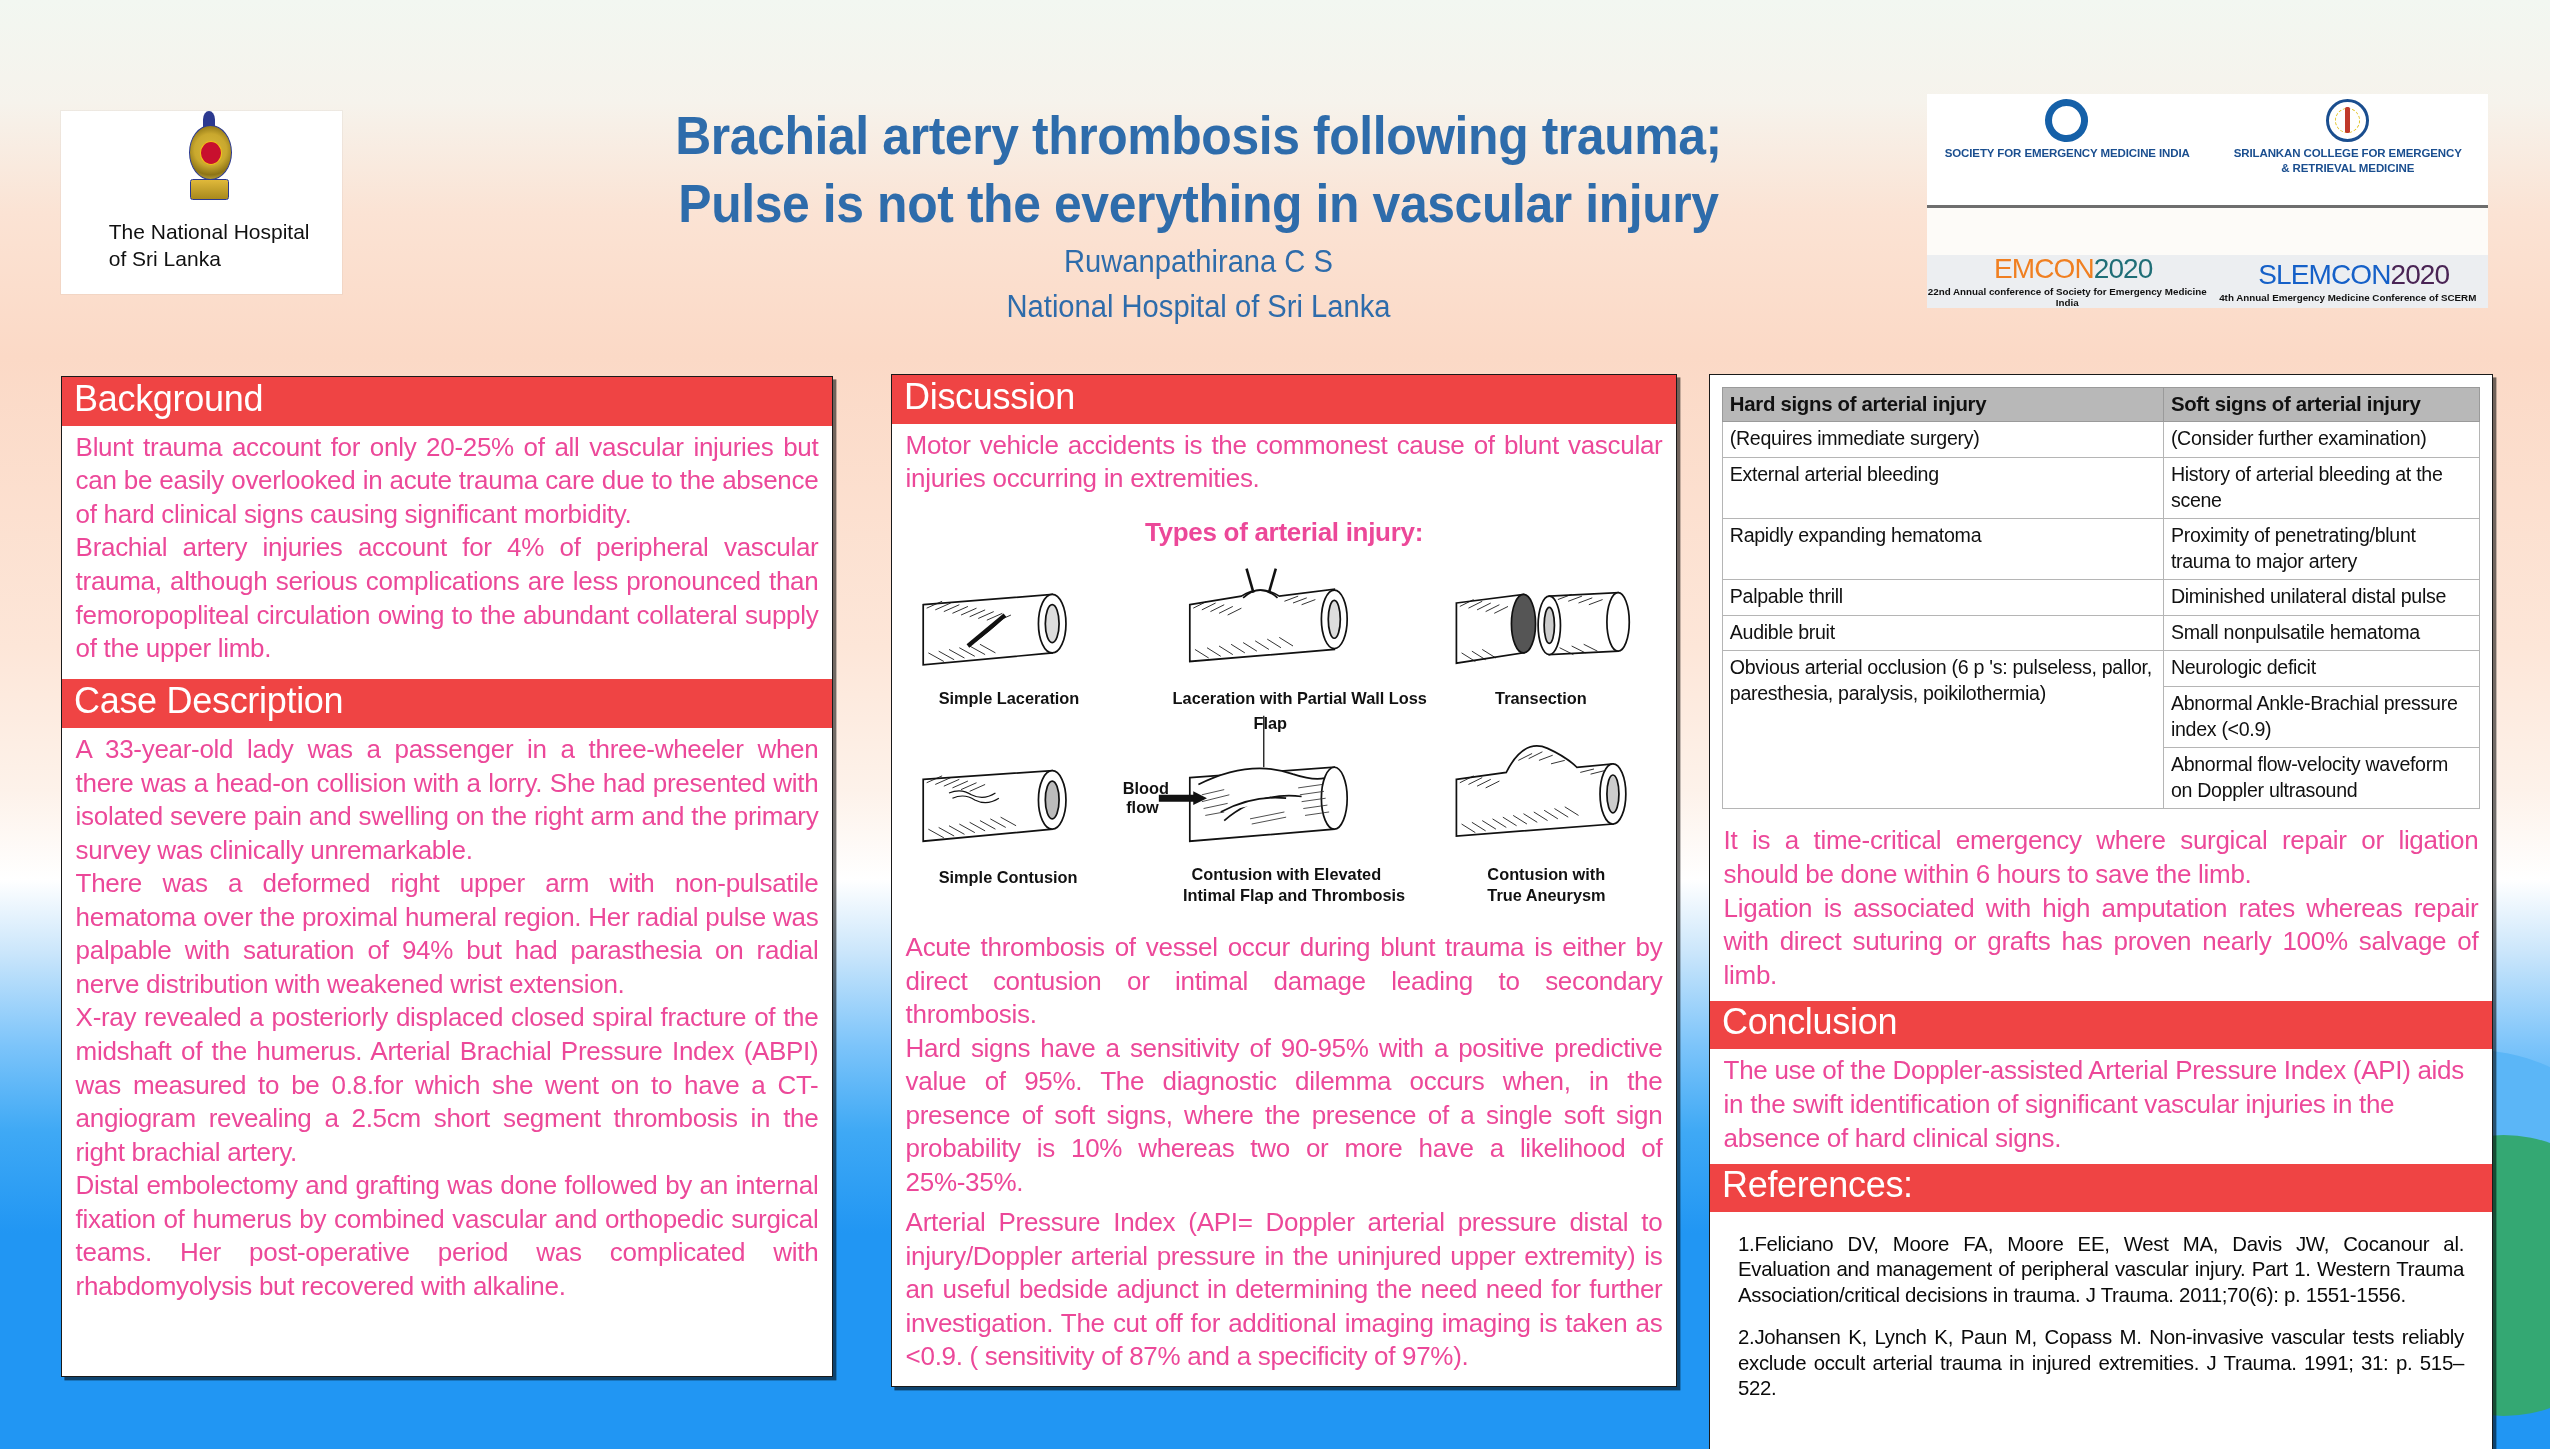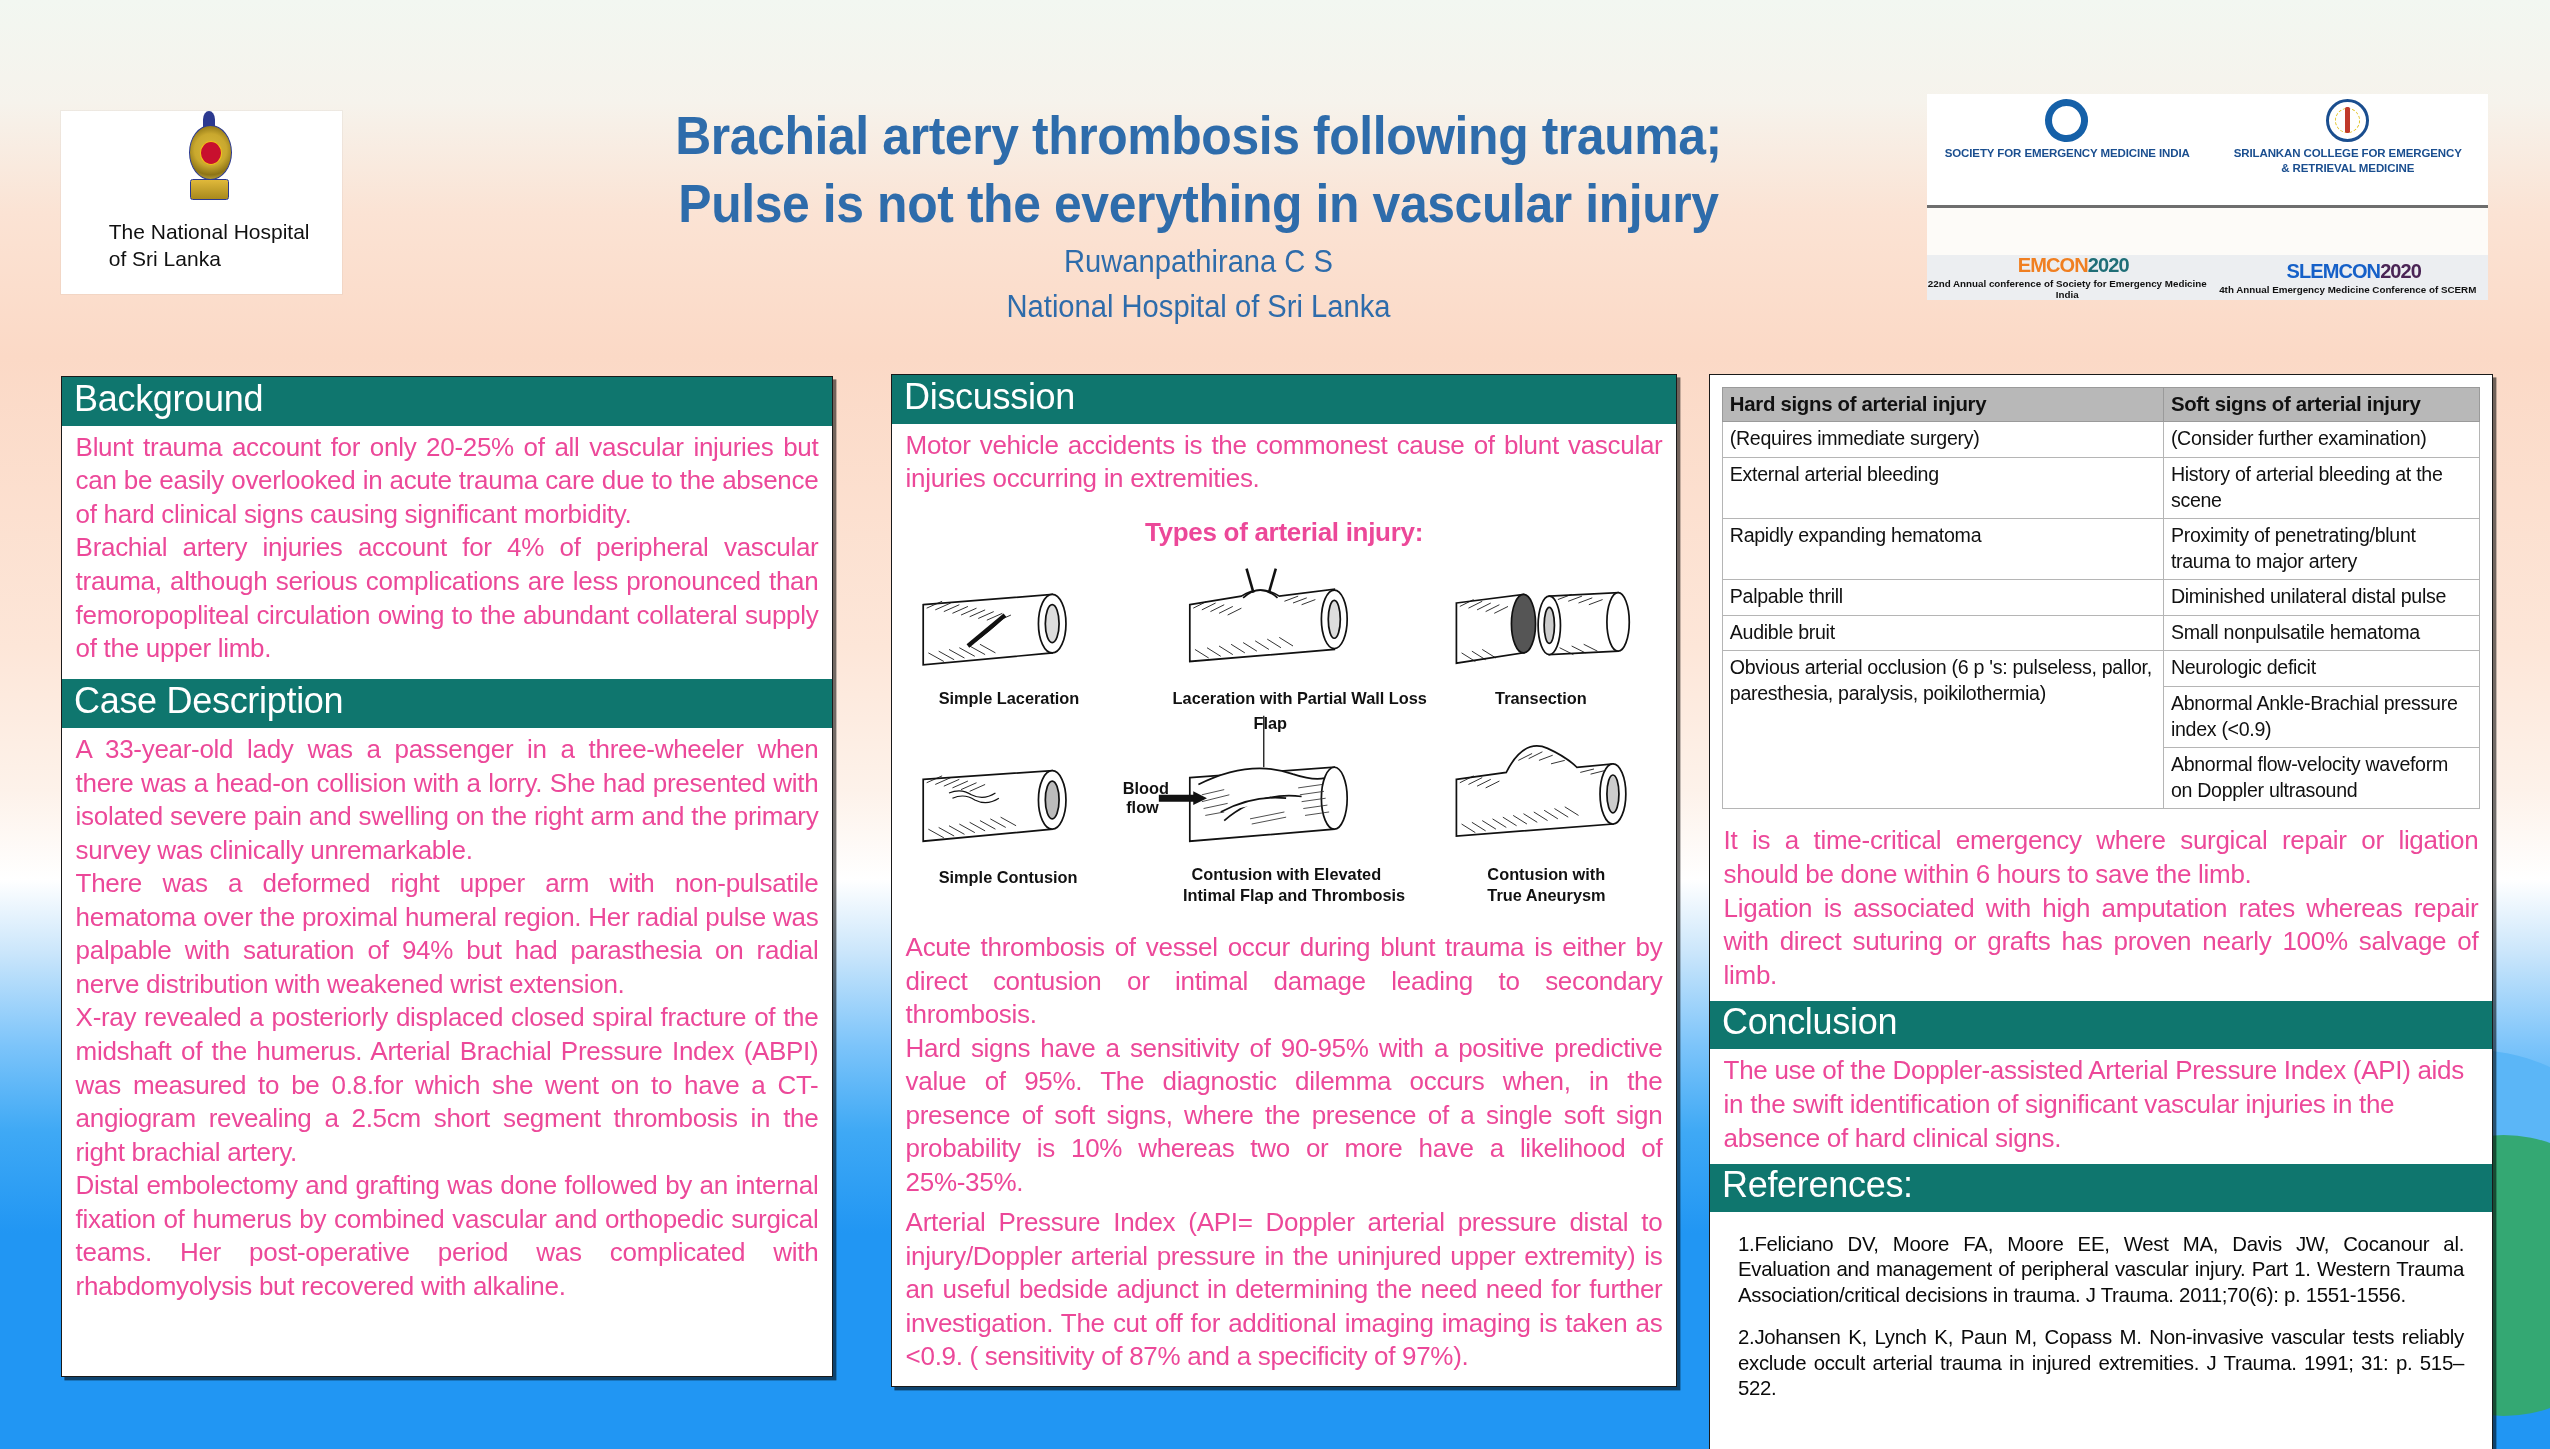--- a/index.html
+++ b/index.html
@@ -103,38 +103,38 @@
   .soc .scerm:before{
     content:"";position:absolute;left:6px;top:6px;right:6px;bottom:6px;border-radius:50%;
     border:1.7px dashed #e0c01a;
   }
   .soc .label{
     color:#1a4e8f;font-size:11.5px;font-weight:bold;text-align:center;line-height:1.25;
     letter-spacing:-0.1px;padding:0 3.4px;
   }
   #conf-names{flex:1;background:#eceef1;display:flex;align-items:center;}
   .conf{flex:1;text-align:center;}
-  .conf .big{font-size:20px;font-weight:bold;letter-spacing:-0.9px;line-height:1;padding-left:12px;}
+  .conf .big{font-size:28px;font-weight:normal;letter-spacing:-0.9px;line-height:1;padding-left:12px;}
   .conf .sub{font-size:9.8px;color:#111;font-weight:bold;margin-top:3.4px;}
   #emcon-a{color:#f07f21;}
   #emcon-b{color:#1f6e77;}
   #slemcon-a{color:#1560c8;}
   #slemcon-b{color:#4a2455;}
 
   
   .panel{
     position:absolute;background:#ffffff;border:1.7px solid #1a1a1a;
     box-shadow:3.4px 3.4px 0 rgba(0,0,0,0.55);box-sizing:border-box;
   }
   #panel-left{left:61px;top:376px;width:772px;height:1001px;}
   #panel-mid{left:891px;top:374px;width:786px;height:1013px;}
   #panel-right{left:1709px;top:374px;width:784px;height:1180px;border:1.7px solid #1a1a1a;}
 
   .sec-header{
-    background:#0f766e;color:#ffffff;font-size:36px;font-weight:normal;
+    background:#ef4444;color:#ffffff;font-size:36px;font-weight:normal;
     padding:1.7px 12px 6.8px 12px;line-height:1.12;
     font-family:"Liberation Sans",sans-serif;letter-spacing:-0.3px;
   }
   .body-text{
     padding:5.1px 13.6px 1.7px 13.6px;font-size:26px;line-height:1.29;color:#ec4899;
     text-align:justify;text-justify:inter-word;font-family:Liberation Sans, sans-serif;
     letter-spacing:-0.3px;
   }
   .body-text p{margin:0 0 0 0;}
   .bold-lead{font-weight:bold;}

